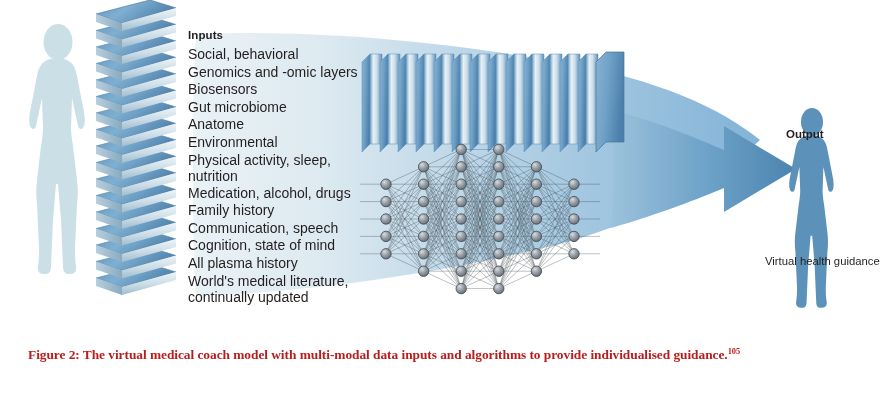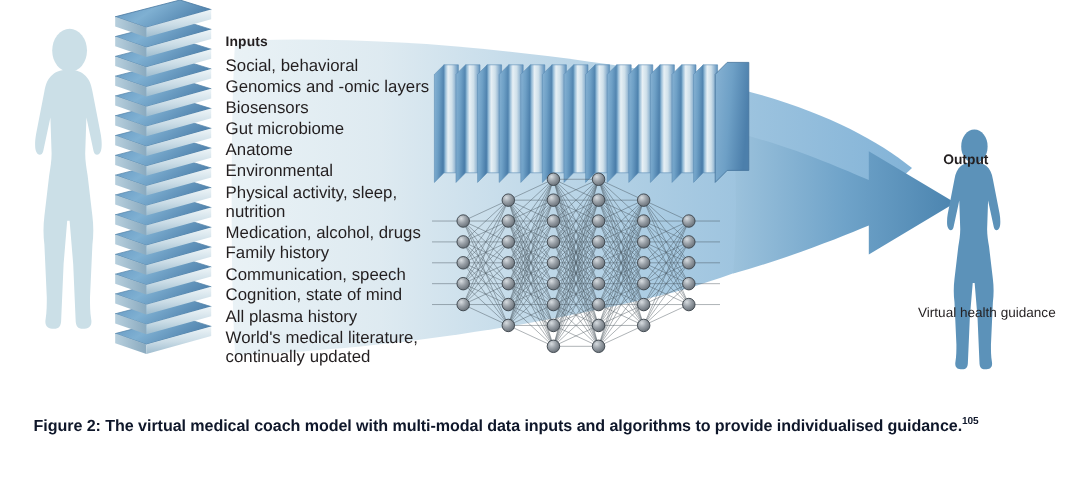--- a/index.html
+++ b/index.html
@@ -20,21 +20,21 @@
 
   
   .output-title{position:absolute;left:786px;top:88px;font-size:11.5px;
                 font-weight:bold;color:#231f20;z-index:6;margin-top:40px;}
   .output-sub{position:absolute;left:753px;top:255px;font-size:11.3px;
               color:#231f20;z-index:6;white-space:nowrap;margin-left:12px;}
 
   
   .caption{position:absolute;left:28px;top:344px;width:812px;
            font-size:13.4px;font-weight:bold;line-height:21px;
-           color:#0f172a;letter-spacing:-.05px;}
+           color:#b91c1c;letter-spacing:-.05px;font-family:Liberation Serif, serif;}
   .caption sup{font-size:8.4px;vertical-align:super;line-height:0;}
 </style>
 </head>
 <body>
 
 <div id="figure-canvas">
 
   <svg id="figure-svg" width="890" height="330" viewBox="0 0 890 330">
     <defs>
 

